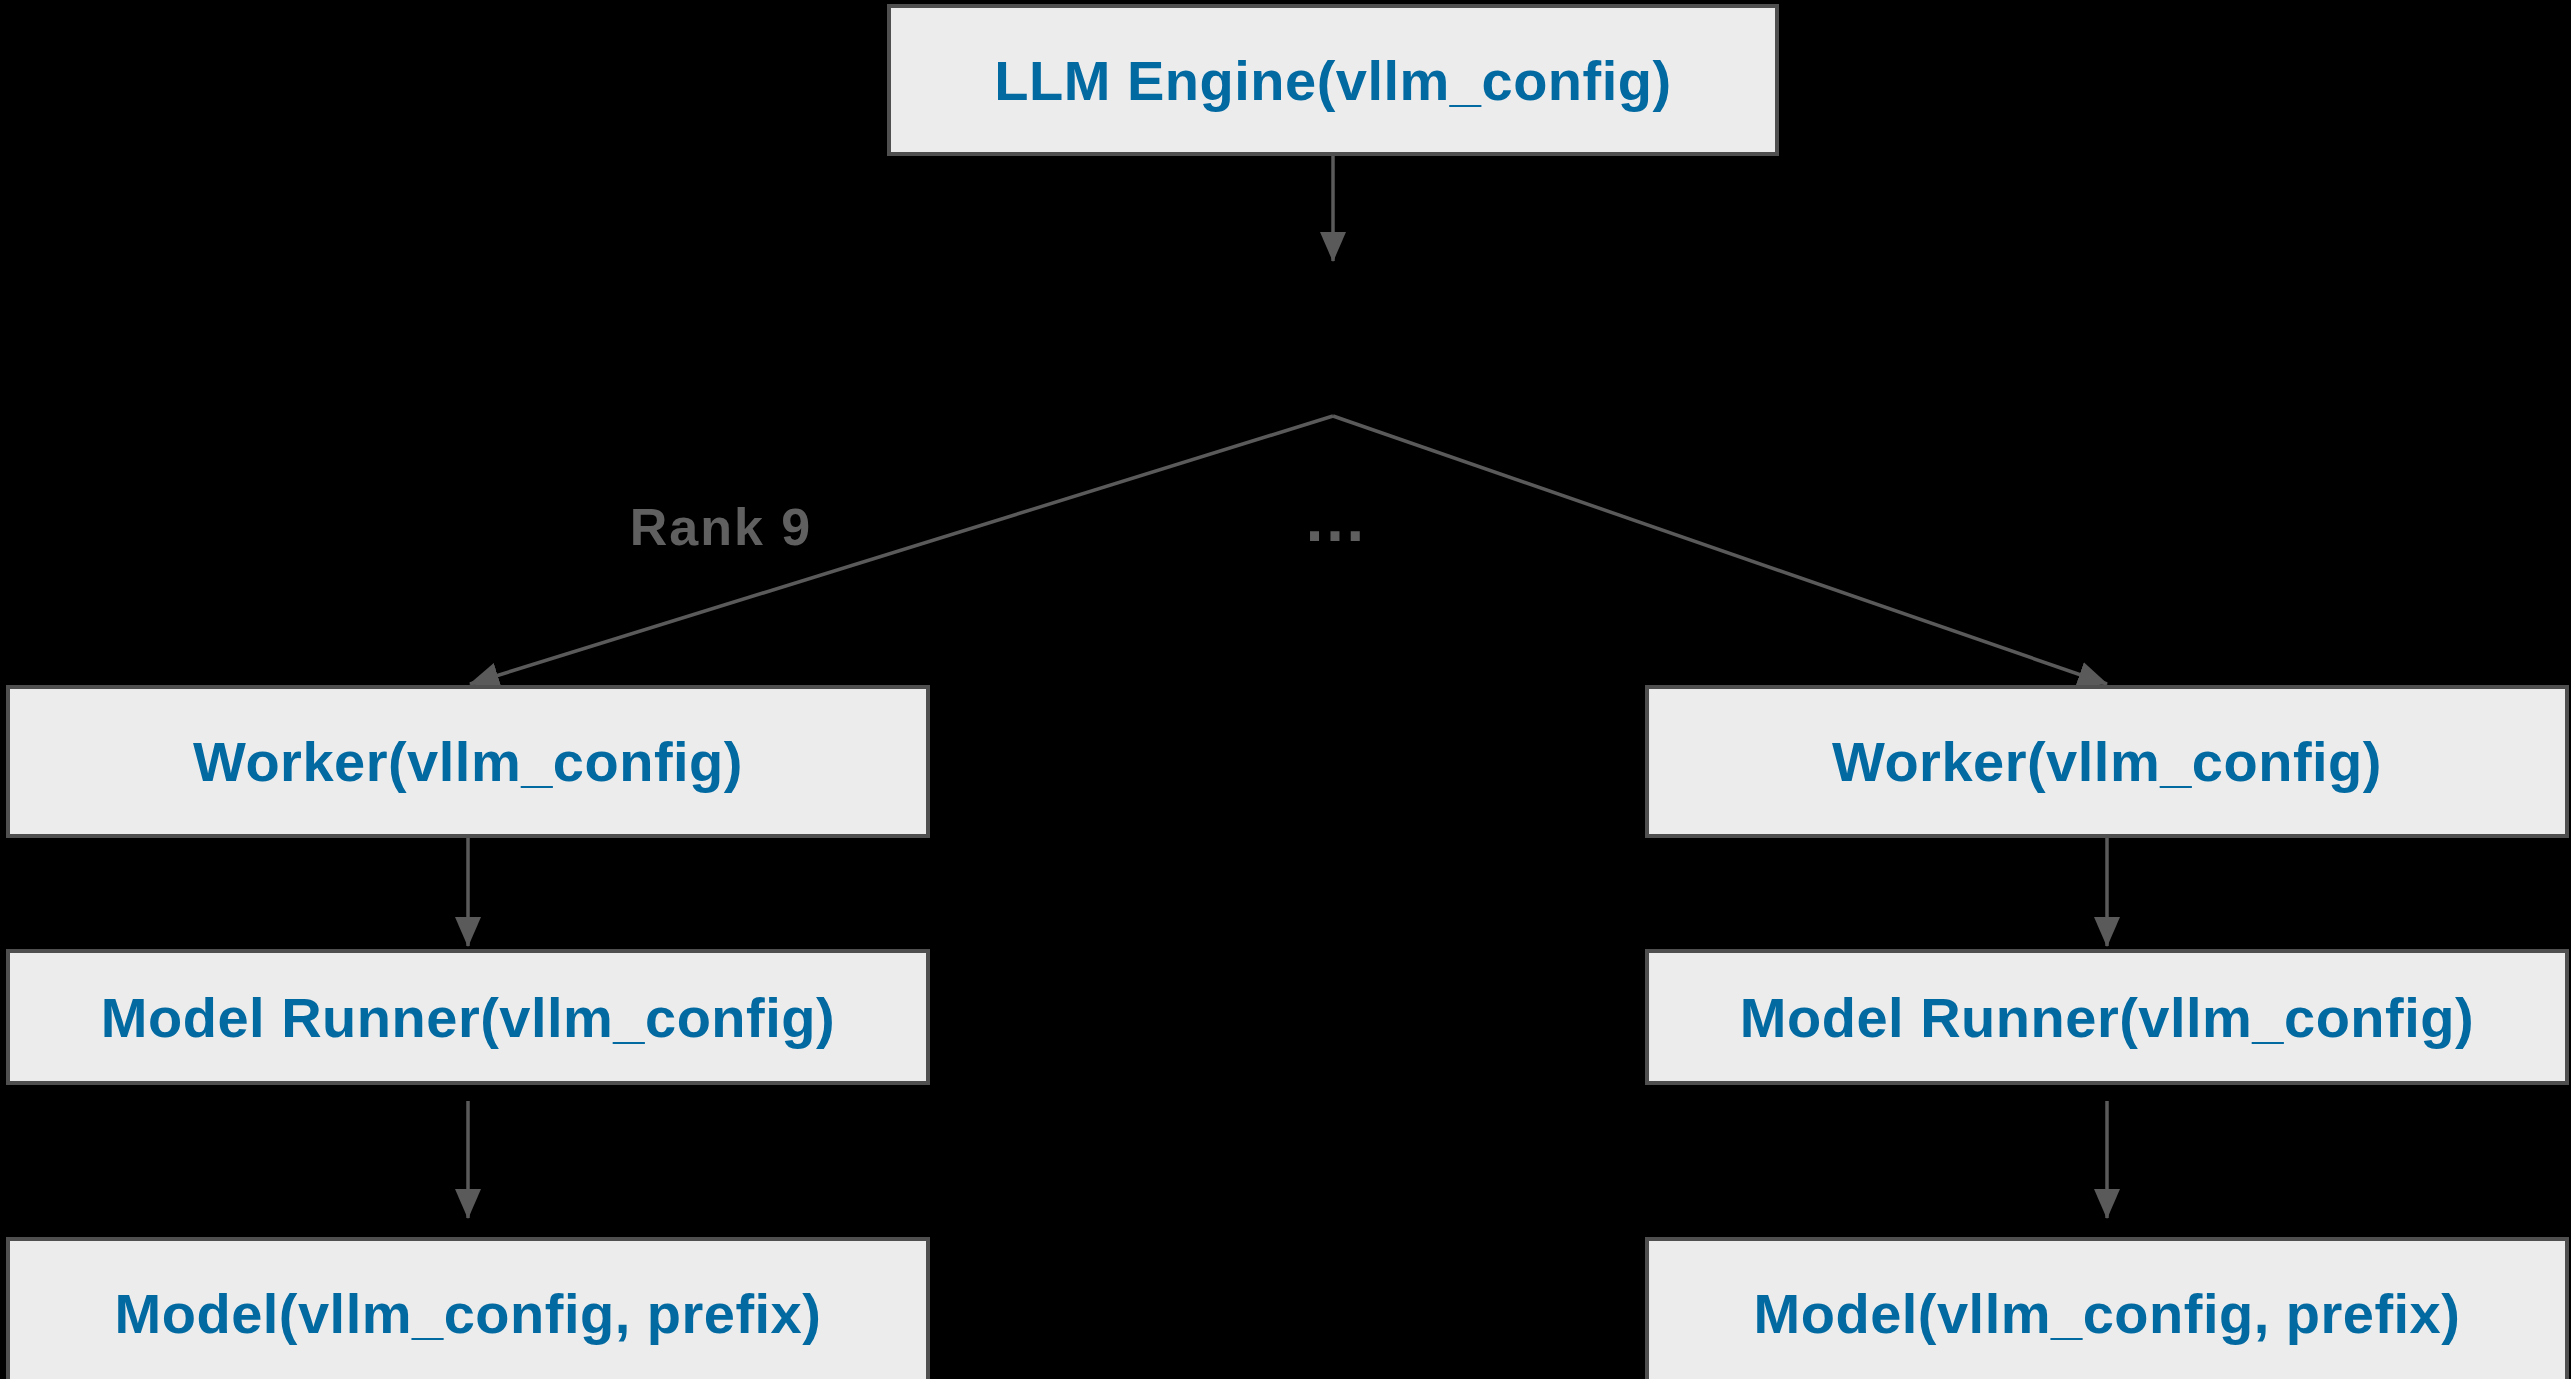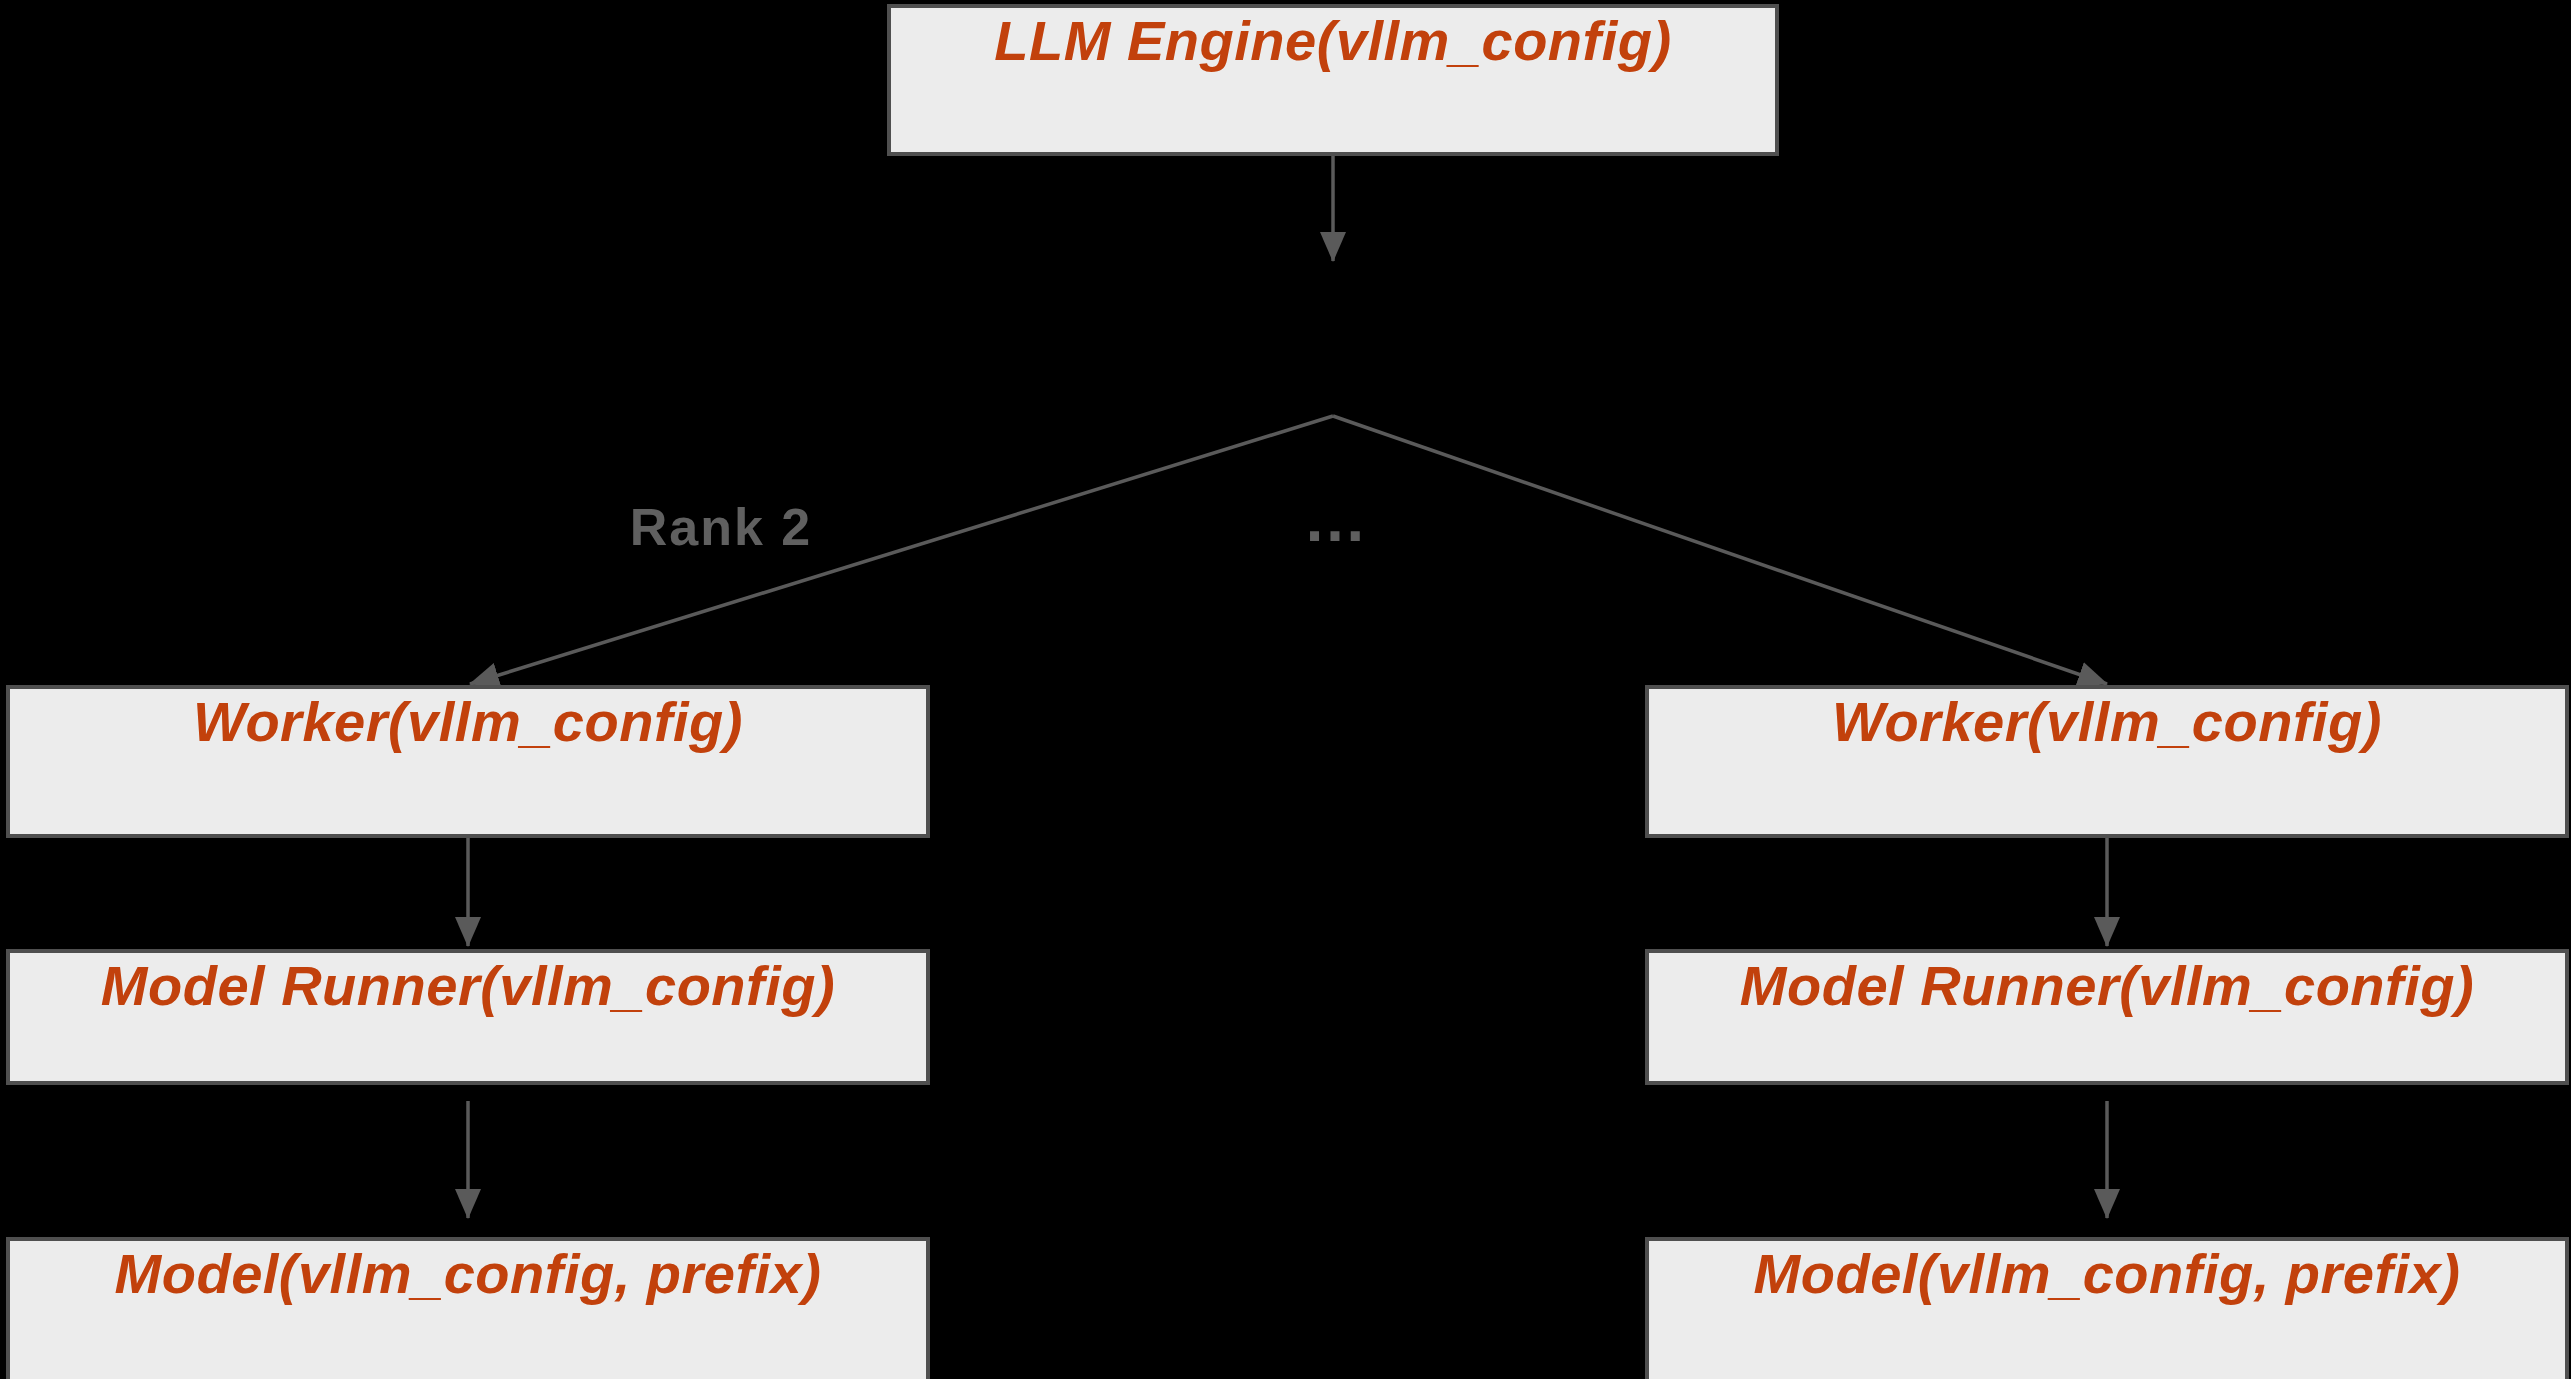--- a/index.html
+++ b/index.html
@@ -21,29 +21,29 @@
     top: 0;
     width: 2571px;
     height: 1379px;
     display: block;
   }
   .node {
     position: absolute;
     box-sizing: border-box;
     background: #ececec;
     border: 4px solid #4f4f4f;
-    color: #c2410c;
+    color: #0369a1;
     display: flex;
+    align-items: center;
     justify-content: center;
     font-size: 56px;
     font-weight: 600;
     letter-spacing: 0.5px;
     white-space: nowrap;
     text-align: center;
-    font-style: italic;
   }
   .node-top    { left: 887px;  width: 892px; height: 152px; }
   .node-left   { left: 6px;    width: 924px; }
   .node-right  { left: 1645px; width: 924px; }
   .row-worker  { top: 685px;  height: 153px; }
   .row-runner  { top: 949px;  height: 136px; }
   .row-model   { top: 1221px; height: 152px; margin-top: 16px; }
   #node-llm-engine { top: 4px; }
   #node-executor   { top: 264px; }
   .edge-label {
@@ -109,18 +109,18 @@
   </div>
 
   <div class="node node-left row-model">
     <span>Model(vllm_config, prefix)</span>
   </div>
 
   <div class="node node-right row-model">
     <span>Model(vllm_config, prefix)</span>
   </div>
 
-  <div id="label-rank-0" class="edge-label">Rank 2</div>
+  <div id="label-rank-0" class="edge-label">Rank 9</div>
 
   <div id="label-ellipsis" class="edge-label">…</div>
 
 
 </div>
 
 </body></html>

